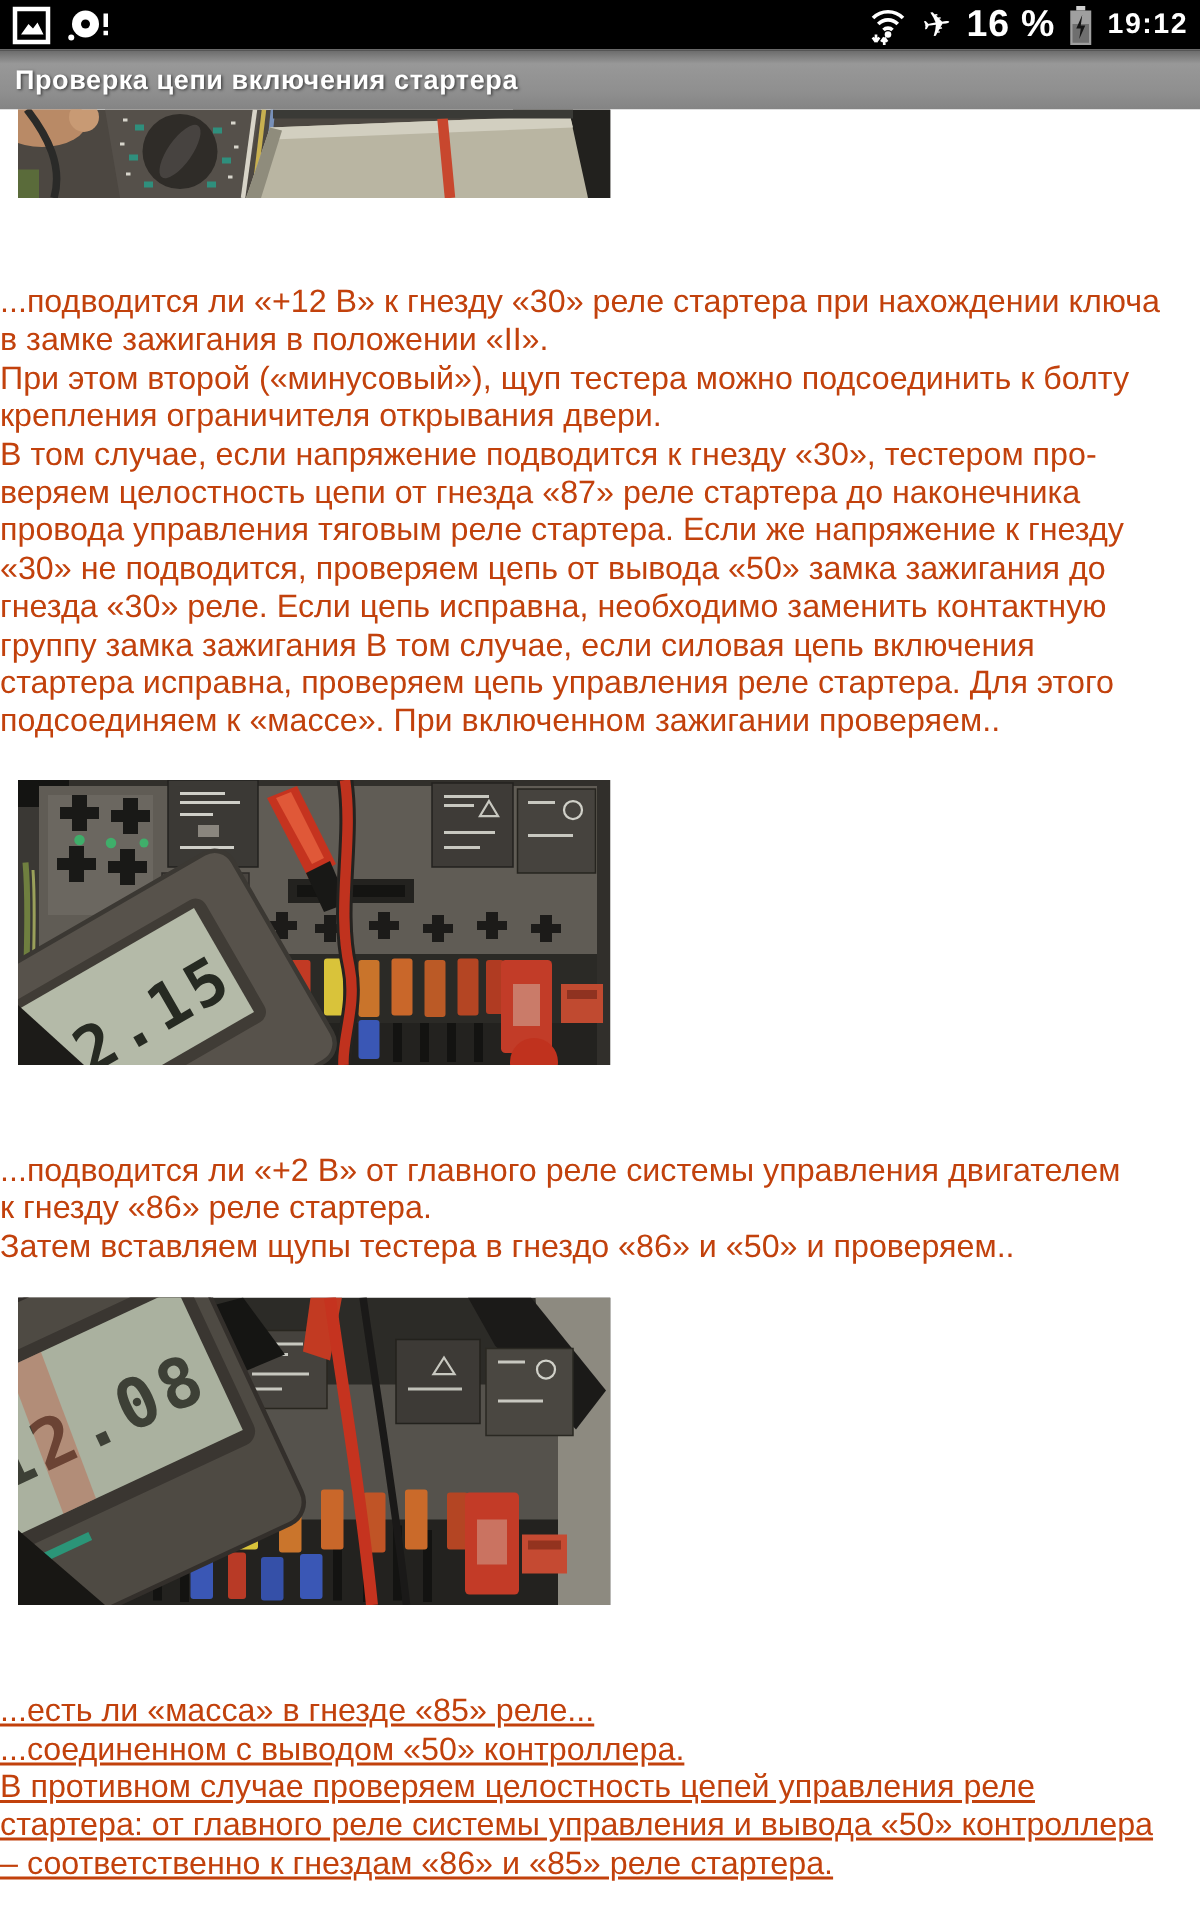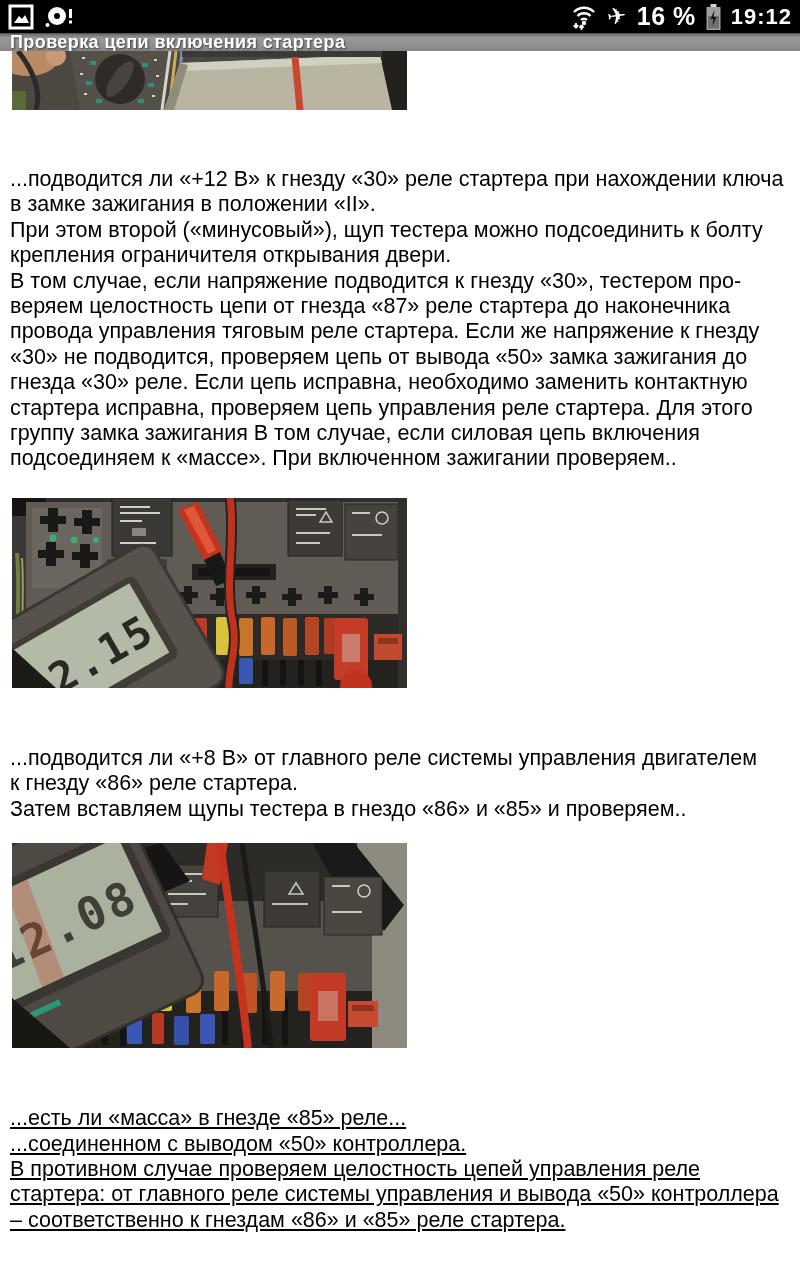--- a/index.html
+++ b/index.html
@@ -8,40 +8,40 @@
     font-family:"Liberation Sans", sans-serif;
   }
   
   .status-bar{
     height:33px;background:#000;display:flex;align-items:center;
     justify-content:space-between;padding:0 8px;box-sizing:border-box;color:#fff;
   }
   .sb-group{display:flex;align-items:center;gap:10px;}
   .sb-icon{display:inline-flex;align-items:center;justify-content:center;}
   .sb-text{font-size:25px;font-weight:bold;letter-spacing:.5px;}
-  .sb-time{font-size:22px;font-weight:bold;letter-spacing:1px;}
+  .sb-time{font-size:19px;font-weight:bold;letter-spacing:1px;}
   .plane{font-size:23px;transform:rotate(-8deg);line-height:1;}
   
   .title-bar{
-    height:18px;display:flex;align-items:center;padding:0 10px;box-sizing:border-box;
+    height:40px;display:flex;align-items:center;padding:0 10px;box-sizing:border-box;
     background:linear-gradient(180deg,#6d6d6d 0%,#989898 22%,#8f8f8f 70%,#848484 100%);
     border-top:1px solid #555;
     text-align:center;
   }
   .title-bar span{
     color:#fff;font-size:18px;font-weight:bold;letter-spacing:.4px;
     text-shadow:1px 1px 2px rgba(0,0,0,.55);
   }
   
   .content{background:#fff;}
   .photo{display:block;margin-left:12px;}
   .photo1{margin-top:0;}
   .photo2{margin-top:26px;}
   .photo3{margin-top:21px;}
-  .tblock{margin-left:10px;color:#000000;font-size:21.5px;line-height:25.4px;white-space:nowrap;}
+  .tblock{margin-left:0;color:#c2410c;font-size:21.5px;line-height:25.4px;white-space:nowrap;}
   .tb1{margin-top:57px;}
   .tb2{margin-top:58px;}
   .tb3{margin-top:58px;text-decoration:underline;}
   .lcd-digits{
     font-family:"DejaVu Sans Mono", monospace;font-weight:bold;letter-spacing:3px;
   }
 </style>
 </head>
 <body>
 
@@ -141,22 +141,22 @@
     <div class="tblock tb1">
       <div>...подводится ли «+12 В» к гнезду «30» реле стартера при нахождении ключа</div>
       <div>в замке зажигания в положении «II».</div>
       <div>При этом второй («минусовый»), щуп тестера можно подсоединить к болту</div>
       <div>крепления ограничителя открывания двери.</div>
       <div>В том случае, если напряжение подводится к гнезду «30», тестером про-</div>
       <div>веряем целостность цепи от гнезда «87» реле стартера до наконечника</div>
       <div>провода управления тяговым реле стартера. Если же напряжение к гнезду</div>
       <div>«30» не подводится, проверяем цепь от вывода «50» замка зажигания до</div>
       <div>гнезда «30» реле. Если цепь исправна, необходимо заменить контактную</div>
+      <div>группу замка зажигания В том случае, если силовая цепь включения</div>
       <div>стартера исправна, проверяем цепь управления реле стартера. Для этого</div>
-      <div>группу замка зажигания В том случае, если силовая цепь включения</div>
       <div>подсоединяем к «массе». При включенном зажигании проверяем..</div>
     </div>
 
     <svg class="photo photo2" width="395" height="190" viewBox="0 0 395 190">
       <rect width="395" height="190" fill="#312f2b"></rect>
       <rect x="0" y="0" width="14" height="190" fill="#3a3834"></rect>
       <path d="M5 55 C 9 100 2 150 7 190" stroke="#6f7f3f" stroke-width="4" fill="none"></path>
       <path d="M10 60 C 13 105 7 155 11 190" stroke="#9aa05a" stroke-width="2" fill="none"></path>
       <rect x="0" y="0" width="34" height="18" fill="#141412"></rect>
 
@@ -250,23 +250,23 @@
         <rect x="-40" y="100" width="240" height="160" rx="14" fill="#57524b" stroke="#3b3833" stroke-width="3"></rect>
         <rect x="-2" y="122" width="172" height="94" rx="8" fill="#403c36"></rect>
         <rect x="6" y="128" width="156" height="80" fill="#b4baa8"></rect>
         <text class="lcd-digits" x="18" y="190" font-size="42" fill="#262a22">12.15</text>
         <rect x="-20" y="244" width="70" height="6" fill="#2a8f72"></rect>
       </g>
       <polygon points="0,150 44,190 0,190" fill="#1c1b18"></polygon>
     </svg>
 
     <div class="tblock tb2">
-      <div>...подводится ли «+8 В» от главного реле системы управления двигателем</div>
+      <div>...подводится ли «+2 В» от главного реле системы управления двигателем</div>
       <div>к гнезду «86» реле стартера.</div>
-      <div>Затем вставляем щупы тестера в гнездо «86» и «85» и проверяем..</div>
+      <div>Затем вставляем щупы тестера в гнездо «86» и «50» и проверяем..</div>
     </div>
 
     <svg class="photo photo3" width="395" height="205" viewBox="0 0 395 205">
       <rect width="395" height="205" fill="#2c2b27"></rect>
       <polygon points="345,0 395,0 395,205 358,205" fill="#8d8a80"></polygon>
       <polygon points="300,0 342,0 392,62 372,88 318,32" fill="#1b1a18"></polygon>
       <rect x="60" y="58" width="300" height="92" fill="#55524c"></rect>
 
       <g>
         <rect x="148" y="22" width="58" height="52" fill="#45423d" stroke="#28261f"></rect>

